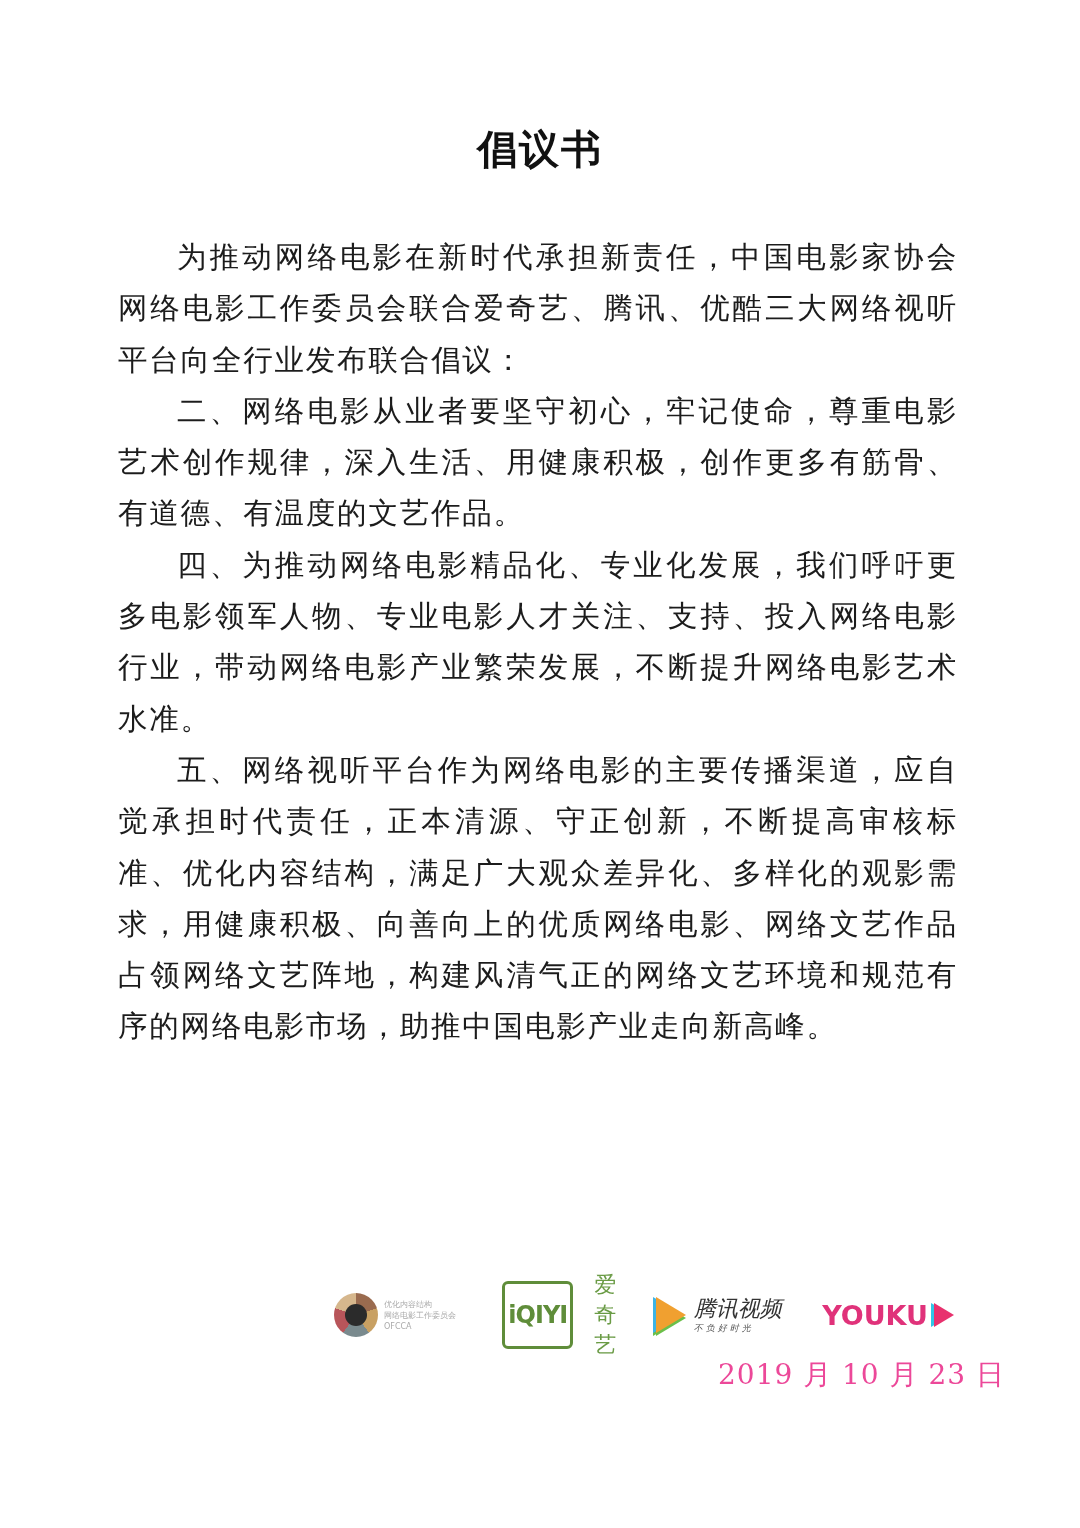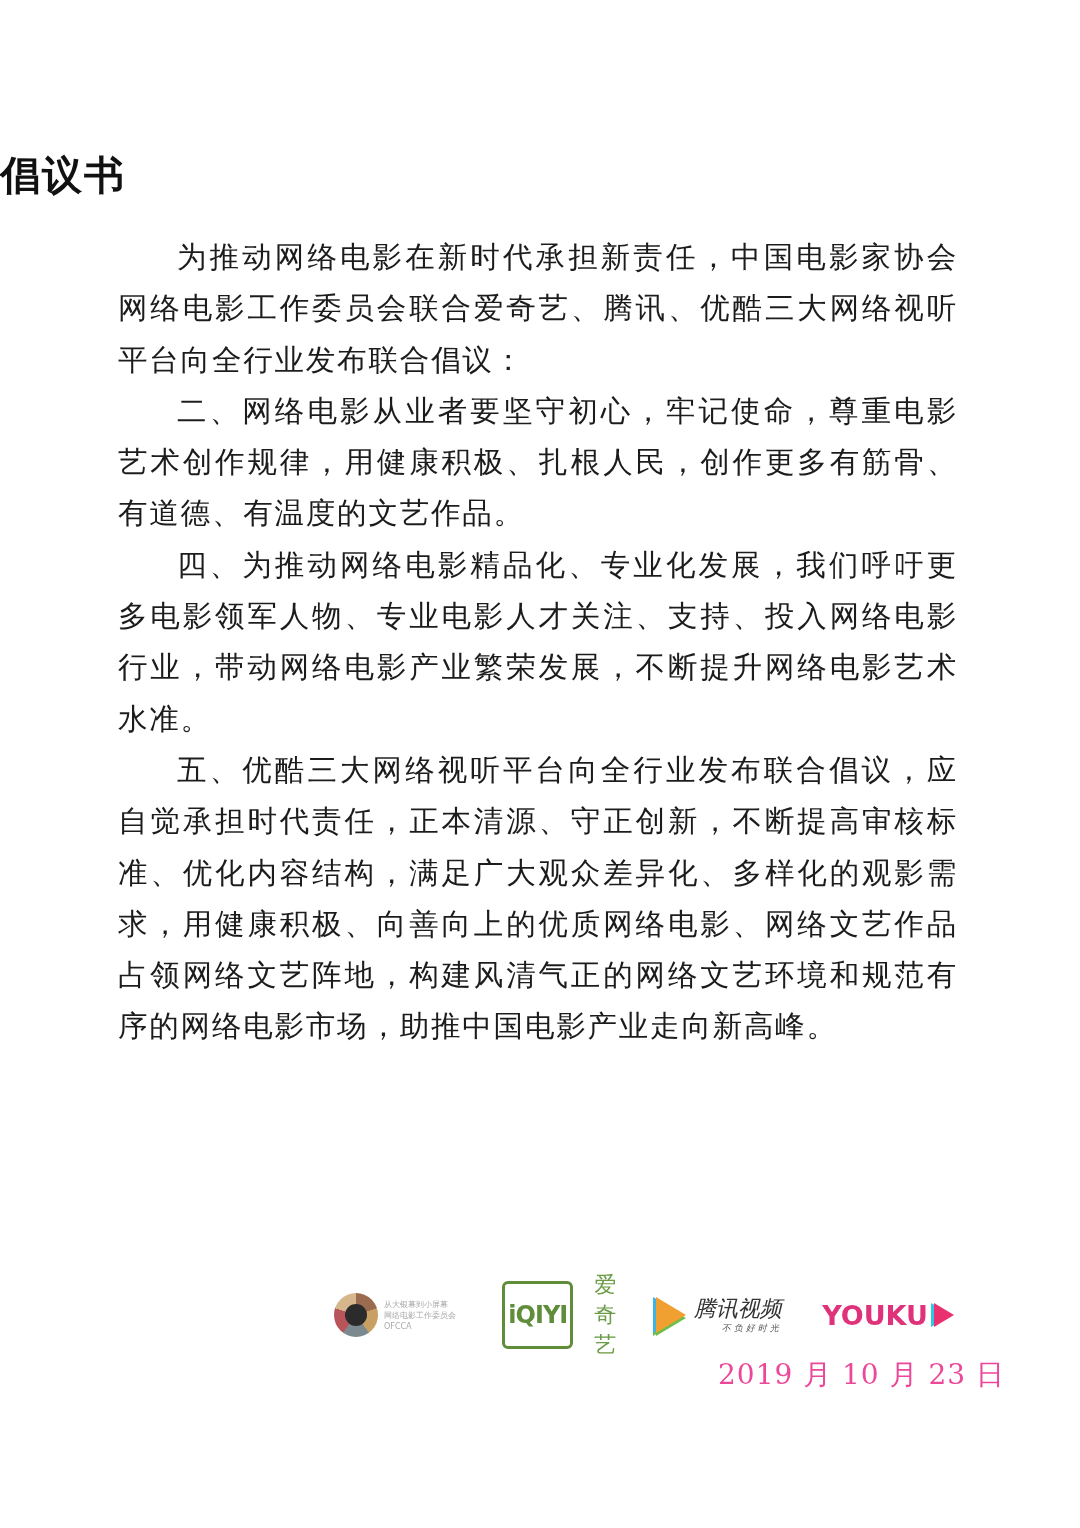--- a/index.html
+++ b/index.html
@@ -13,27 +13,26 @@
       position: relative;
       overflow: hidden;
       font-family: "DejaVu Serif", "Liberation Serif", serif;
       color: #1a1a1a;
     }
     .title {
       position: absolute;
       top: 122px;
       left: 0;
       width: 1080px;
-      text-align: left;
+      text-align: center;
       font-family: "DejaVu Sans", "Liberation Sans", sans-serif;
       font-size: 40px;
       font-weight: bold;
       letter-spacing: 2px;
       color: #111;
-      margin-top: 26px;
     }
     .body-text {
       position: absolute;
       top: 232px;
       left: 118px;
       width: 840px;
       font-size: 29.5px;
       line-height: 51.3px;
       letter-spacing: 1.8px;
       color: #1c1c1c;
@@ -116,21 +115,21 @@
       font-style: italic;
       color: #333;
       line-height: 26px;
     }
     .tencent-slogan {
       font-family: "DejaVu Sans", sans-serif;
       font-size: 9px;
       font-style: italic;
       color: #555;
       letter-spacing: 3px;
-      text-align: right;
+      text-align: left;
     }
     
     .logo-youku { width: 135px; justify-content: flex-end; }
     .youku-word {
       font-family: "DejaVu Sans", sans-serif;
       font-weight: bold;
       font-size: 27px;
       color: #e0327a;
       letter-spacing: 0px;
     }
@@ -153,30 +152,30 @@
       white-space: pre;
     }
   </style>
 </head>
 <body>
 
 <div class="title">倡议书</div>
 
 <div class="body-text">
   <p class="para">为推动网络电影在新时代承担新责任，中国电影家协会网络电影工作委员会联合爱奇艺、腾讯、优酷三大网络视听平台向全行业发布联合倡议：</p>
-  <p class="para">二、网络电影从业者要坚守初心，牢记使命，尊重电影艺术创作规律，用健康积极、扎根人民，创作更多有筋骨、有道德、有温度的文艺作品。</p>
+  <p class="para">二、网络电影从业者要坚守初心，牢记使命，尊重电影艺术创作规律，深入生活、用健康积极，创作更多有筋骨、有道德、有温度的文艺作品。</p>
   <p class="para">四、为推动网络电影精品化、专业化发展，我们呼吁更多电影领军人物、专业电影人才关注、支持、投入网络电影行业，带动网络电影产业繁荣发展，不断提升网络电影艺术水准。</p>
-  <p class="para">五、优酷三大网络视听平台向全行业发布联合倡议，应自觉承担时代责任，正本清源、守正创新，不断提高审核标准、优化内容结构，满足广大观众差异化、多样化的观影需求，用健康积极、向善向上的优质网络电影、网络文艺作品占领网络文艺阵地，构建风清气正的网络文艺环境和规范有序的网络电影市场，助推中国电影产业走向新高峰。</p>
+  <p class="para">五、网络视听平台作为网络电影的主要传播渠道，应自觉承担时代责任，正本清源、守正创新，不断提高审核标准、优化内容结构，满足广大观众差异化、多样化的观影需求，用健康积极、向善向上的优质网络电影、网络文艺作品占领网络文艺阵地，构建风清气正的网络文艺环境和规范有序的网络电影市场，助推中国电影产业走向新高峰。</p>
 </div>
 
 <div class="logos">
   <div class="logo logo-cfa">
     <div class="cfa-emblem"></div>
     <div class="cfa-text">
-      <div>从大银幕到小屏幕</div>
+      <div>优化内容结构</div>
       <div>网络电影工作委员会</div>
       <div>OFCCA</div>
     </div>
   </div>
 
   <div class="logo logo-iqiyi">
     <span class="iqiyi-box">iQIYI</span>
     <span class="iqiyi-cn">爱奇艺</span>
   </div>
 

